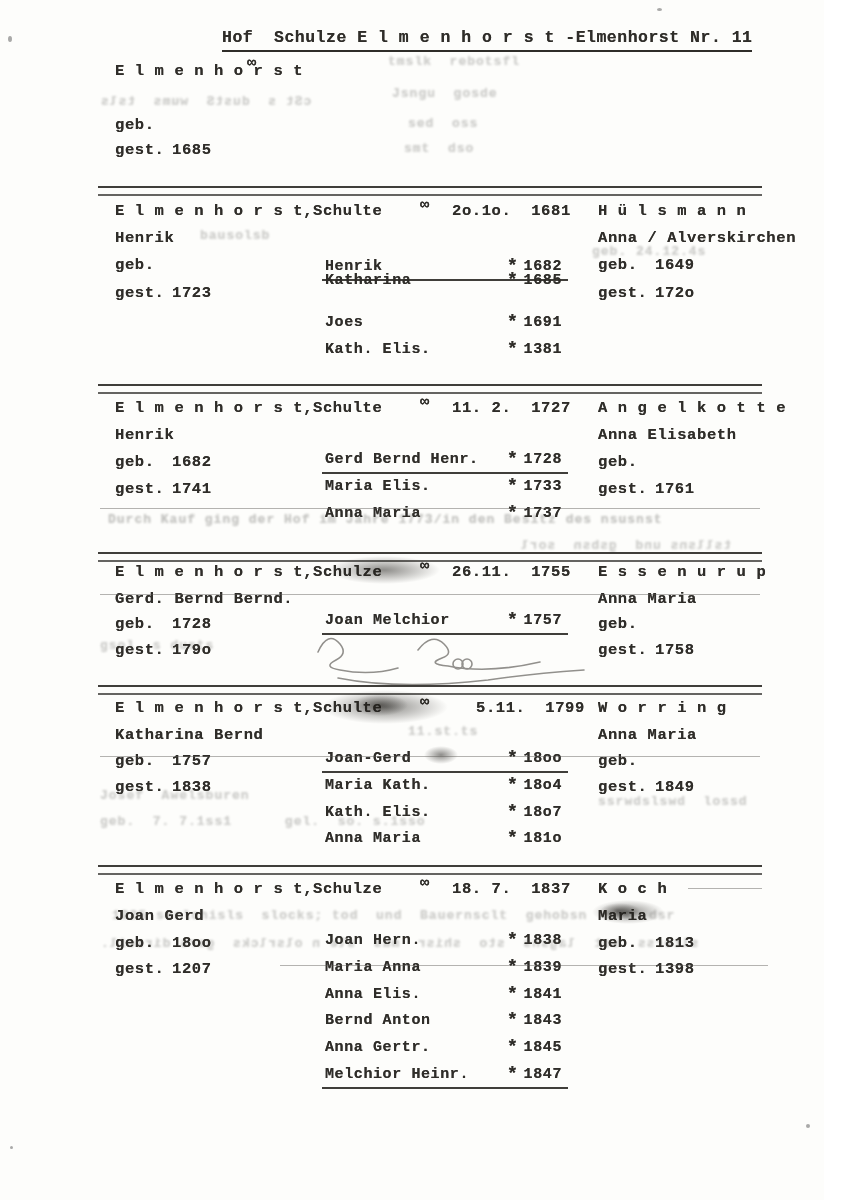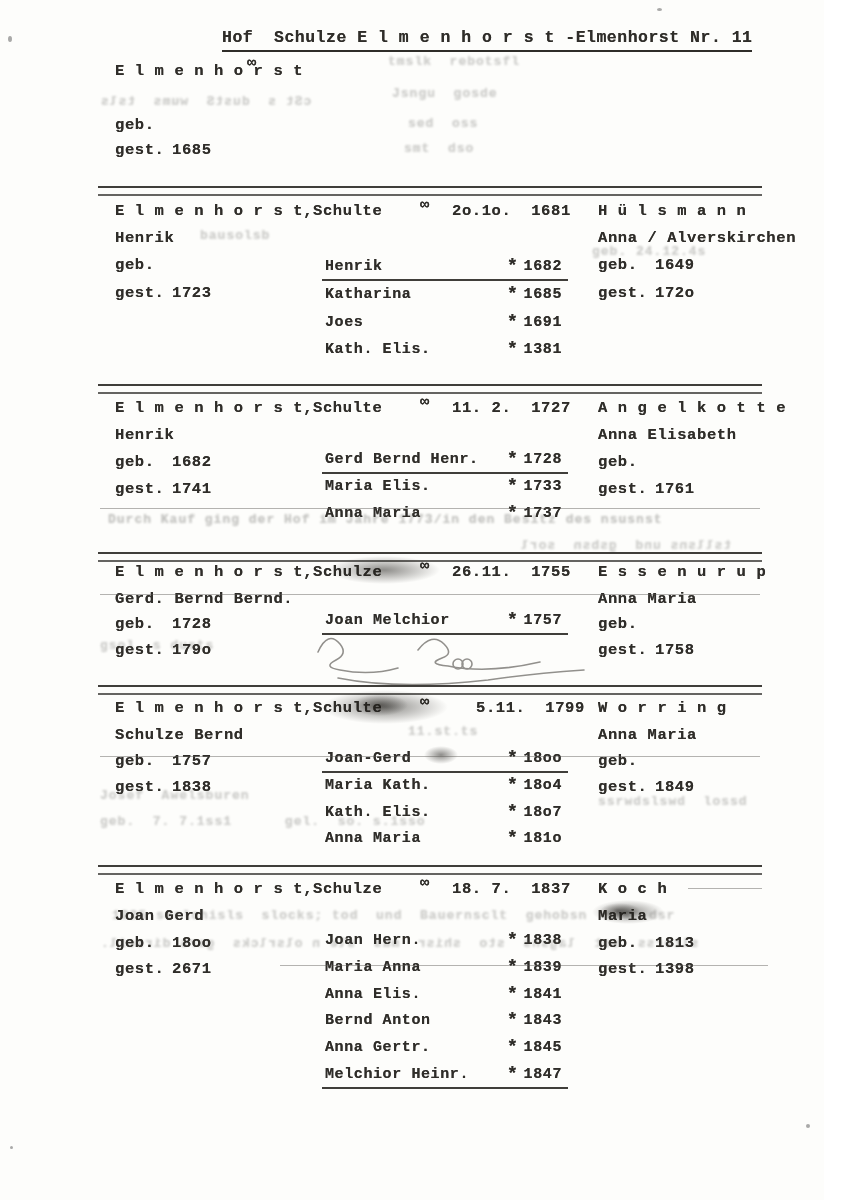--- a/index.html
+++ b/index.html
@@ -68,21 +68,21 @@
     <span class="at lx" style="top:284px">gest.</span>
     <span class="at val-l" style="top:284px">1723</span>
     <span class="at rx" style="top:256px">geb.</span>
     <span class="at val-r" style="top:256px">1649</span>
     <span class="at rx" style="top:284px">gest.</span>
     <span class="at val-r" style="top:284px">172o</span>
     <div class="child heir" style="top:258px">
       <span class="cname">Henrik</span>
       <span class="cyear"><span class="star">*</span><span>1682</span></span>
     </div>
-    <div class="child" style="top:286px">
+    <div class="child" style="top:272px">
       <span class="cname">Katharina</span>
       <span class="cyear"><span class="star">*</span><span>1685</span></span>
     </div>
     <div class="child" style="top:314px">
       <span class="cname">Joes</span>
       <span class="cyear"><span class="star">*</span><span>1691</span></span>
     </div>
     <div class="child" style="top:341px">
       <span class="cname">Kath. Elis.</span>
       <span class="cyear"><span class="star">*</span><span>1381</span></span>
@@ -151,21 +151,21 @@
     </g>
   </svg>
 
   <div class="sep" style="top:685px"></div>
 
   <div class="hdr">
     <span class="at lx" style="top:699px">E l m e n h o r s t,Schulte</span>
     <span class="at sym" style="left:420px;top:695px">∞</span>
     <span class="at" style="left:476px;top:699px">5.11.  1799</span>
     <span class="at rx" style="top:699px">W o r r i n g</span>
-    <span class="at lx" style="top:726px">Schulze Bernd</span>
+    <span class="at lx" style="top:726px">Katharina Bernd</span>
     <span class="at rx" style="top:726px">Anna Maria</span>
     <span class="at lx" style="top:752px">geb.</span>
     <span class="at val-l" style="top:752px">1757</span>
     <span class="at lx" style="top:778px">gest.</span>
     <span class="at val-l" style="top:778px">1838</span>
     <span class="at rx" style="top:752px">geb.</span>
     <span class="at rx" style="top:778px">gest.</span>
     <span class="at val-r" style="top:778px">1849</span>
     <div class="child heir" style="top:750px">
       <span class="cname">Joan-Gerd</span>
@@ -190,21 +190,21 @@
   <div class="hdr">
     <span class="at lx" style="top:880px">E l m e n h o r s t,Schulze</span>
     <span class="at sym" style="left:420px;top:876px">∞</span>
     <span class="at" style="left:452px;top:880px">18. 7.  1837</span>
     <span class="at rx" style="top:880px">K o c h</span>
     <span class="at lx" style="top:907px">Joan Gerd</span>
     <span class="at rx" style="top:907px">Maria</span>
     <span class="at lx" style="top:934px">geb.</span>
     <span class="at val-l" style="top:934px">18oo</span>
     <span class="at lx" style="top:960px">gest.</span>
-    <span class="at val-l" style="top:960px">2671</span>
+    <span class="at val-l" style="top:960px">1207</span>
     <span class="at rx" style="top:934px">geb.</span>
     <span class="at val-r" style="top:934px">1813</span>
     <span class="at rx" style="top:960px">gest.</span>
     <span class="at val-r" style="top:960px">1398</span>
     <div class="child" style="top:932px">
       <span class="cname">Joan Hern.</span>
       <span class="cyear"><span class="star">*</span><span>1838</span></span>
     </div>
     <div class="child" style="top:959px">
       <span class="cname">Maria Anna</span>

